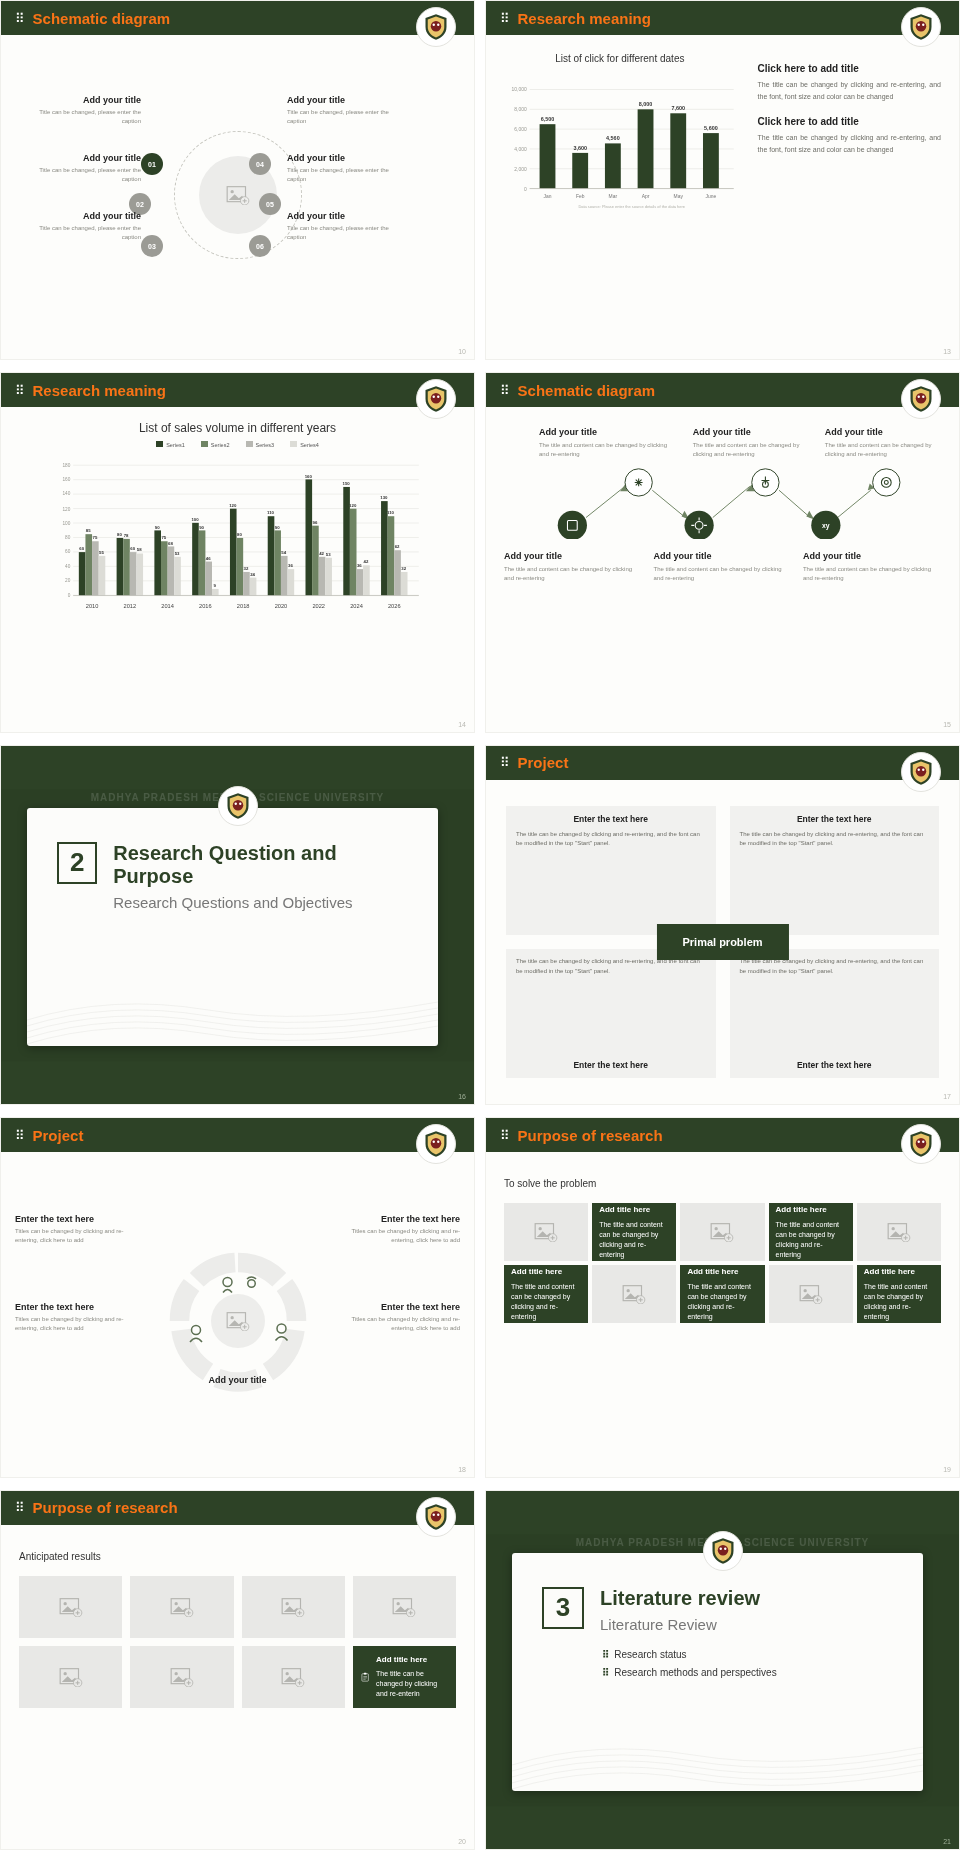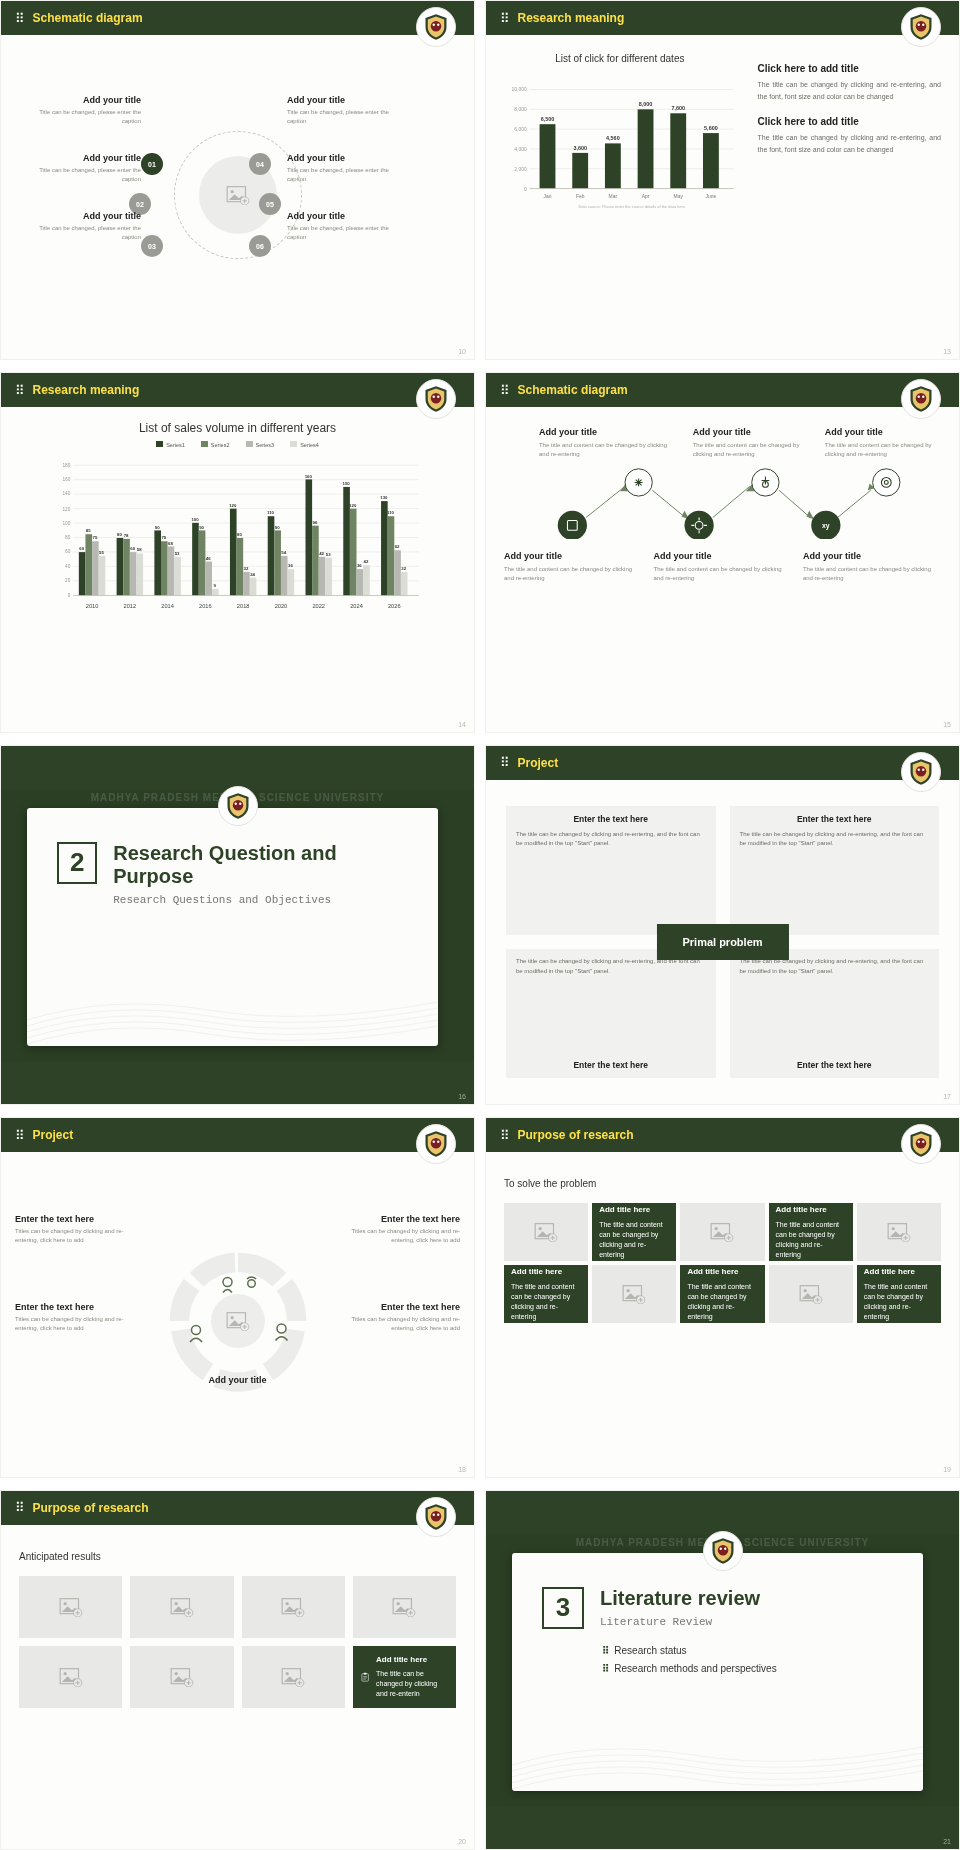--- a/index.html
+++ b/index.html
@@ -36,22 +36,22 @@
     position: relative;
   }
   .hdr .dots {
     color: #ffffff;
     font-size: 13px;
     letter-spacing: 0px;
     margin-right: 8px;
     line-height: 1;
   }
   .hdr .title {
-    color: #fde047;
-    font-size: 12px;
+    color: #f97316;
+    font-size: 15px;
     font-weight: bold;
   }
   .badge {
     position: absolute;
     right: 18px;
     top: 6px;
     width: 40px; height: 40px;
     border-radius: 50%;
     background: #ffffff;
     border: 1px solid #e3e3de;
@@ -118,21 +118,21 @@
     box-shadow: 0 2px 10px rgba(0,0,0,.35);
     padding: 34px 30px;
     overflow: hidden;
   }
   .sect .numbox {
     width: 42px; height: 42px; border: 2px solid #2d4226;
     display: flex; align-items: center; justify-content: center;
     font-size: 26px; font-weight: bold; color: #2d4226;
   }
   .sect .bigt { font-size: 20px; font-weight: bold; color: #2d4226; line-height: 1.15; }
-  .sect .subt { font-size: 11px; color: #777; margin-top: 6px; font-family: Liberation Mono, monospace; }
+  .sect .subt { font-size: 15px; color: #777; margin-top: 6px; }
   .sect .li { font-size: 10px; color: #333; margin-top: 7px; }
   .sect .li .dd { color: #2d4226; font-weight: bold; margin-right: 5px; }
   .wave { position: absolute; left: 0; bottom: 0; width: 100%; height: 70px; opacity: .55;}
   
   .box4 {
     background: #f1f1ef;
     padding: 8px 10px;
     display: flex; flex-direction: column;
   }
   .box4 .h { font-size: 8.5px; font-weight: bold; color: #222; text-align: center; margin-bottom: 6px;}

